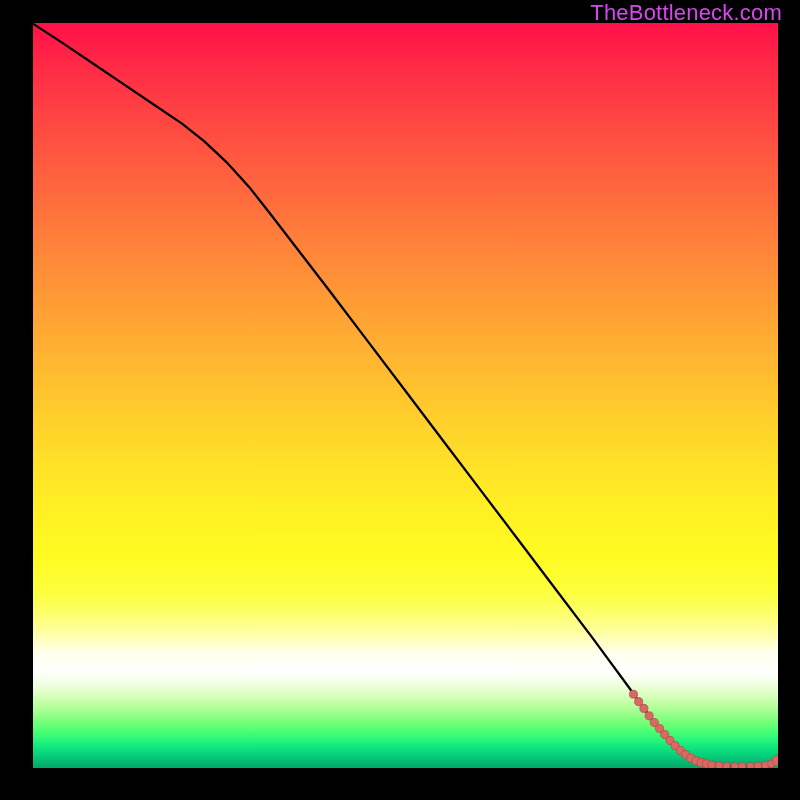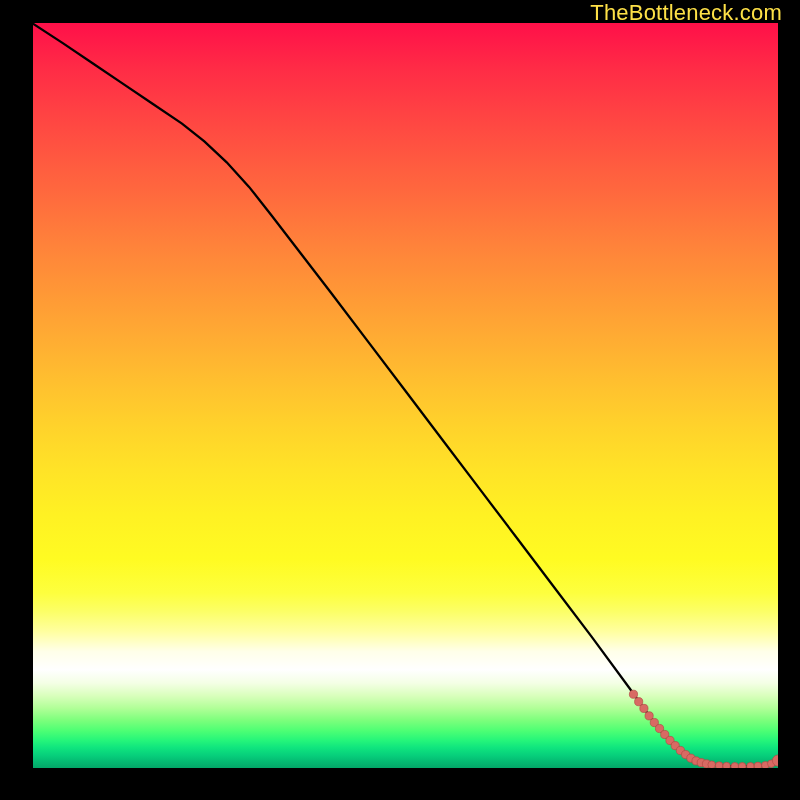--- a/index.html
+++ b/index.html
@@ -12,21 +12,21 @@
   }
   .container {
     position: relative;
     width: 800px;
     height: 800px;
   }
   .watermark {
     position: absolute;
     top: 0px;
     right: 18px;
-    color: #fde047;
+    color: #d946ef;
     font-family: Arial, Helvetica, sans-serif;
     font-size: 22px;
     font-weight: 400;
     letter-spacing: 0.2px;
     z-index: 4;
   }
   .plot-bg {
     position: absolute;
     left: 33px;
     top: 23px;

